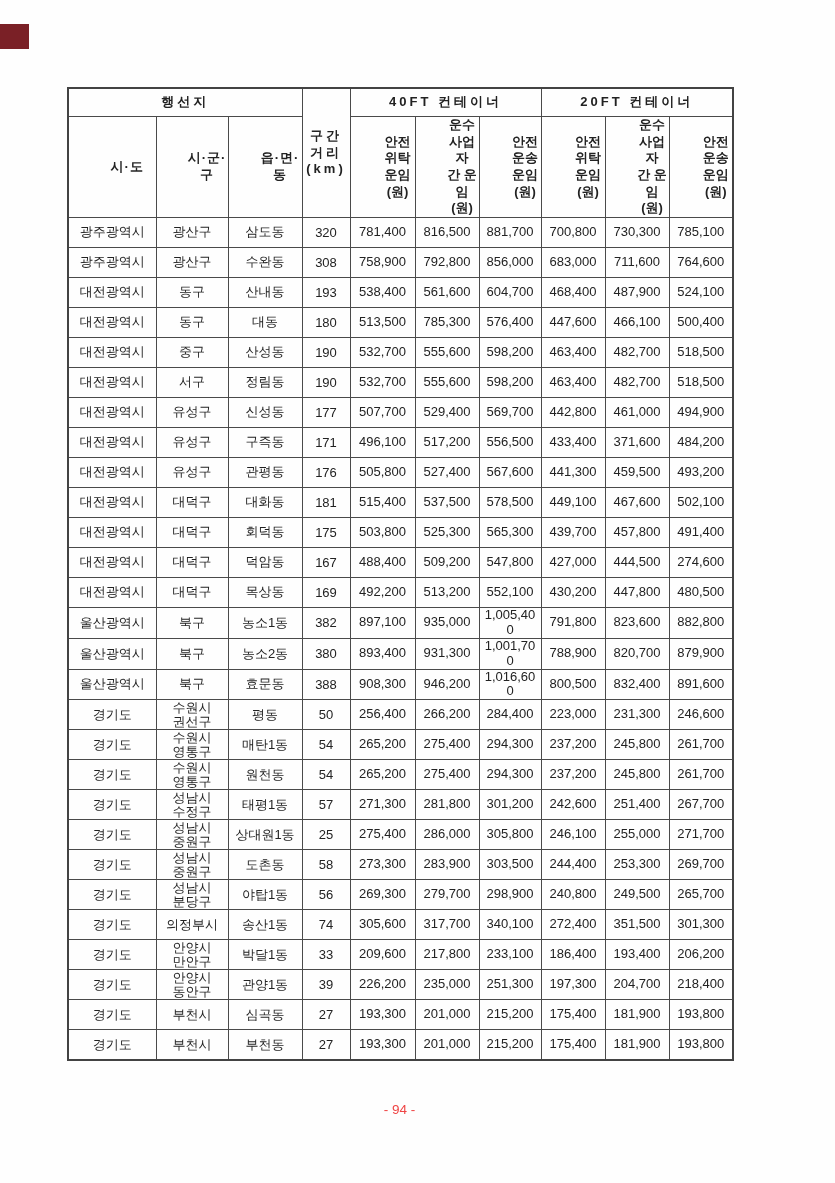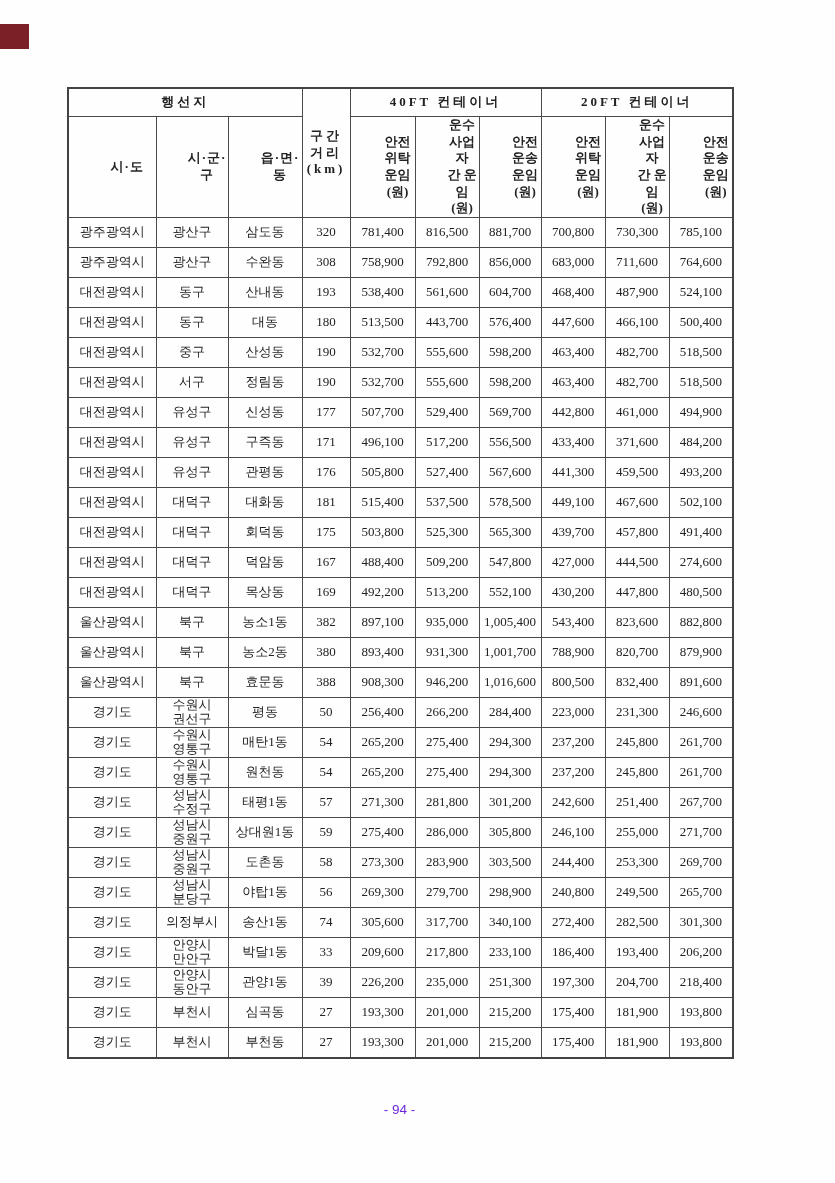--- a/index.html
+++ b/index.html
@@ -9,42 +9,41 @@
     font-family:"Liberation Sans","DejaVu Sans",sans-serif;
     overflow:hidden;
   }
   .corner-mark {
     position:absolute; left:0; top:24px; width:29px; height:25px;
   }
   table.rate-table {
     position:absolute; left:67px; top:87px;
     border-collapse:collapse; table-layout:fixed;
     border:2px solid #434343;
-    font-family:Liberation Serif, serif;
   }
   .rate-table th, .rate-table td {
     border:1px solid #4a4a4a;
     text-align:center; vertical-align:middle;
     overflow:hidden;
   }
   .rate-table th {
     font-weight:bold; font-size:13px;
     white-space:pre-line; line-height:1.28;
     padding:0 1px;
   }
   .rate-table thead tr.h1 th { height:27px; letter-spacing:3px; }
   .rate-table thead tr.h2 th.geo { letter-spacing:1px; }
   .rate-table thead th.dist { letter-spacing:0; }
   .rate-table thead tr.h2 th { height:77px;padding-left:31px; }
   .rate-table td { height:29px; font-size:13px; padding:0 1px; }
   .rate-table td.num { word-break:break-all; padding:0 3px; line-height:1.15; }
   .rate-table td.sgg { white-space:pre-line; line-height:1.08; }
   .page-footer {
     position:absolute; left:67px; top:1102px; width:665px;
-    text-align:center; font-size:13.5px; color:#6d28d9;
+    text-align:center; font-size:13.5px; color:#ef4444;
   }
 </style>
 </head>
 <body>
 
 <div class="corner-mark" style="background: rgb(122, 32, 38);"></div>
 
 <table class="rate-table">
   <colgroup>
     <col style="width:88px">
@@ -133,21 +132,21 @@
         <td class="num">468,400</td>
         <td class="num">487,900</td>
         <td class="num">524,100</td>
       </tr>
       <tr>
         <td class="txt">대전광역시</td>
         <td class="sgg">동구</td>
         <td class="txt">대동</td>
         <td class="txt">180</td>
         <td class="num">513,500</td>
-        <td class="num">443,700</td>
+        <td class="num">785,300</td>
         <td class="num">576,400</td>
         <td class="num">447,600</td>
         <td class="num">466,100</td>
         <td class="num">500,400</td>
       </tr>
       <tr>
         <td class="txt">대전광역시</td>
         <td class="sgg">중구</td>
         <td class="txt">산성동</td>
         <td class="txt">190</td>
@@ -255,21 +254,21 @@
         <td class="num">480,500</td>
       </tr>
       <tr>
         <td class="txt">울산광역시</td>
         <td class="sgg">북구</td>
         <td class="txt">농소1동</td>
         <td class="txt">382</td>
         <td class="num">897,100</td>
         <td class="num">935,000</td>
         <td class="num">1,005,400</td>
-        <td class="num">543,400</td>
+        <td class="num">791,800</td>
         <td class="num">823,600</td>
         <td class="num">882,800</td>
       </tr>
       <tr>
         <td class="txt">울산광역시</td>
         <td class="sgg">북구</td>
         <td class="txt">농소2동</td>
         <td class="txt">380</td>
         <td class="num">893,400</td>
         <td class="num">931,300</td>
@@ -340,21 +339,21 @@
         <td class="num">301,200</td>
         <td class="num">242,600</td>
         <td class="num">251,400</td>
         <td class="num">267,700</td>
       </tr>
       <tr>
         <td class="txt">경기도</td>
         <td class="sgg">성남시
 중원구</td>
         <td class="txt">상대원1동</td>
-        <td class="txt">59</td>
+        <td class="txt">25</td>
         <td class="num">275,400</td>
         <td class="num">286,000</td>
         <td class="num">305,800</td>
         <td class="num">246,100</td>
         <td class="num">255,000</td>
         <td class="num">271,700</td>
       </tr>
       <tr>
         <td class="txt">경기도</td>
         <td class="sgg">성남시
@@ -383,21 +382,21 @@
       </tr>
       <tr>
         <td class="txt">경기도</td>
         <td class="sgg">의정부시</td>
         <td class="txt">송산1동</td>
         <td class="txt">74</td>
         <td class="num">305,600</td>
         <td class="num">317,700</td>
         <td class="num">340,100</td>
         <td class="num">272,400</td>
-        <td class="num">282,500</td>
+        <td class="num">351,500</td>
         <td class="num">301,300</td>
       </tr>
       <tr>
         <td class="txt">경기도</td>
         <td class="sgg">안양시
 만안구</td>
         <td class="txt">박달1동</td>
         <td class="txt">33</td>
         <td class="num">209,600</td>
         <td class="num">217,800</td>

